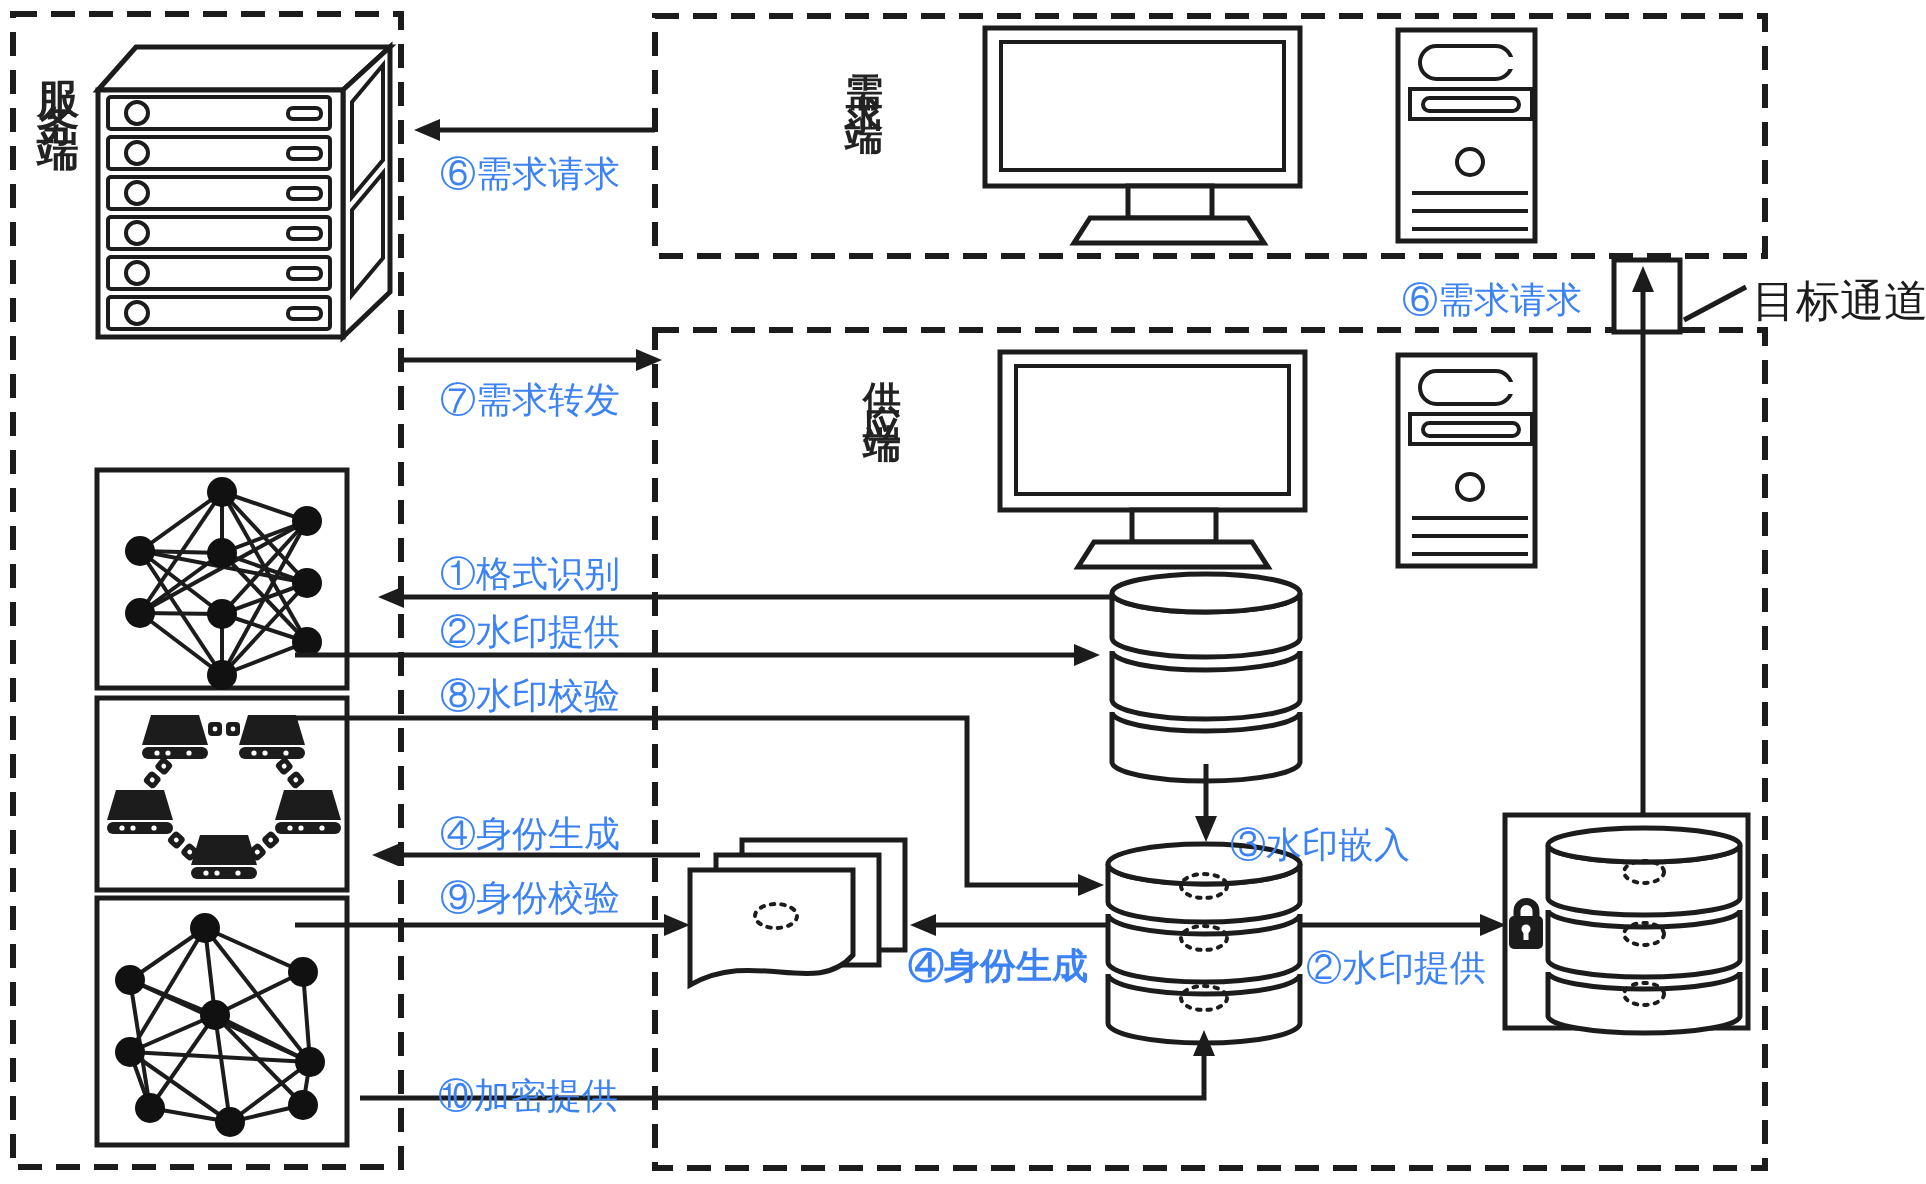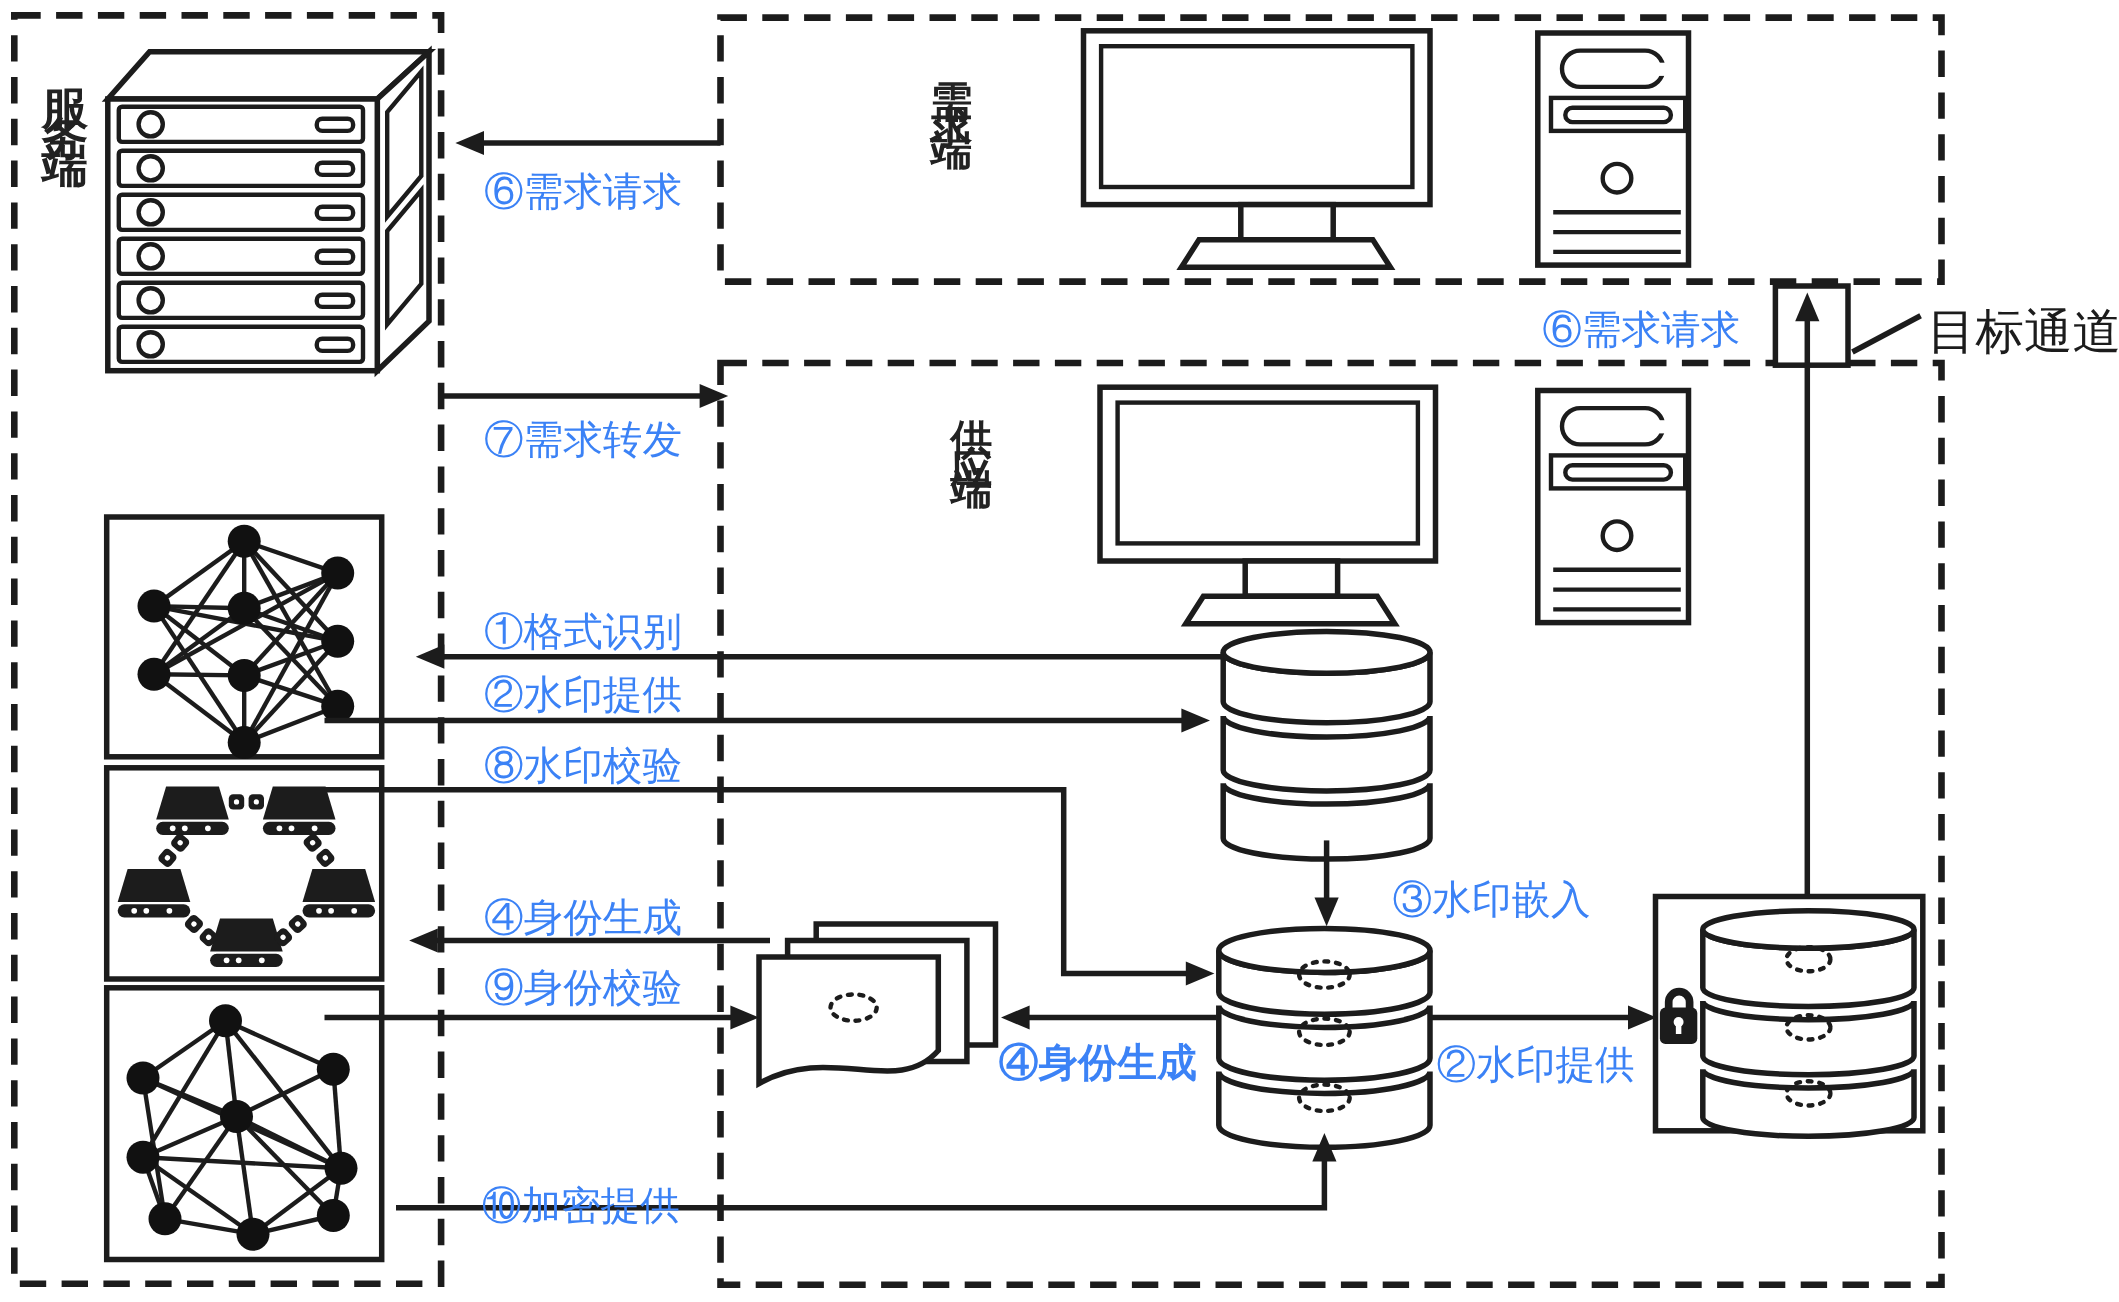--- a/index.html
+++ b/index.html
@@ -338,19 +338,19 @@
   <div class="vlabel" style="left:856px;top:352px;font-size:38px;">供应端</div>
 
   <div class="lbl" style="left:440px;top:150px;">⑥需求请求</div>
   <div class="lbl" style="left:440px;top:376px;">⑦需求转发</div>
   <div class="lbl" style="left:440px;top:550px;">①格式识别</div>
   <div class="lbl" style="left:440px;top:608px;">②水印提供</div>
   <div class="lbl" style="left:440px;top:672px;">⑧水印校验</div>
   <div class="lbl" style="left:440px;top:810px;">④身份生成</div>
   <div class="lbl" style="left:440px;top:874px;">⑨身份校验</div>
   <div class="lbl" style="left:438px;top:1072px;">⑩加密提供</div>
-  <div class="lbl" style="left:1230px;top:794px;margin-left:36px;">③水印嵌入</div>
+  <div class="lbl" style="left:1230px;top:821px;">③水印嵌入</div>
   <div class="lbl" style="left:908px;top:942px;font-weight:bold;">④身份生成</div>
   <div class="lbl" style="left:1306px;top:944px;">②水印提供</div>
   <div class="lbl" style="left:1402px;top:276px;">⑥需求请求</div>
   <div class="lbl big" style="left:1752px;top:272px;">目标通道</div>
 
 </div>
 
 </body></html>

